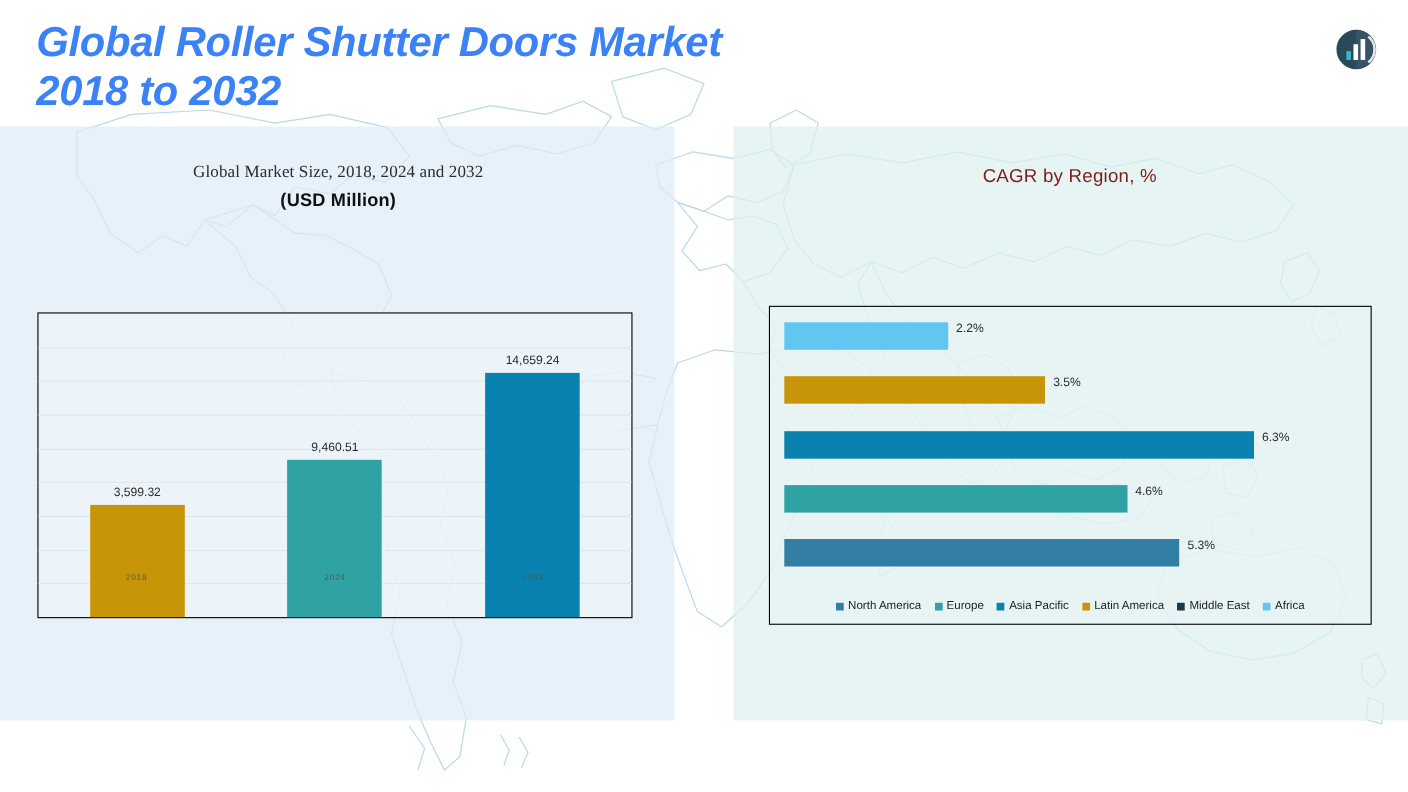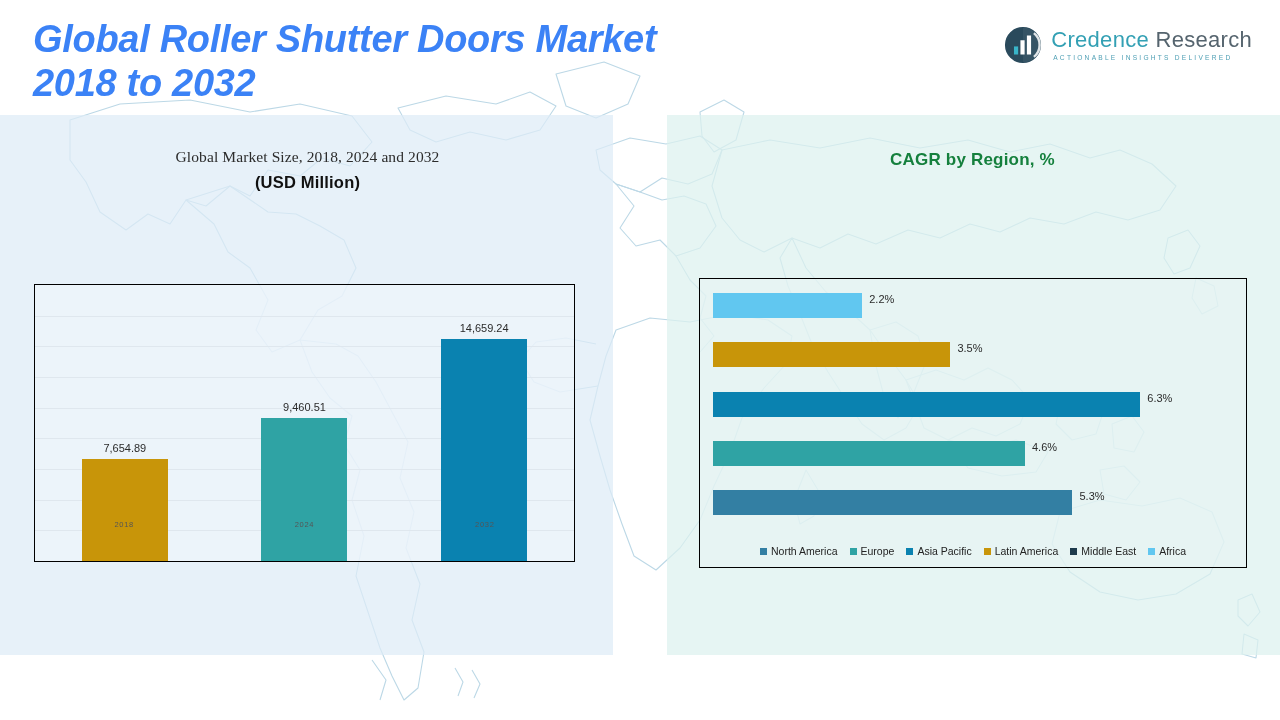--- a/index.html
+++ b/index.html
@@ -47,21 +47,21 @@
     margin-top:4px; margin-left:2px; text-transform:uppercase;
   }
 
   
   .chart-title-wrap { position:absolute; z-index:4; text-align:center; }
   #left-title-wrap  { left:90px;  top:148px; width:435px; }
   #right-title-wrap { left:700px; top:150px; width:545px; }
 
   .t-line1 { font-size:15.5px; color:#2c2c2c; letter-spacing:0.1px;font-family:Liberation Serif, serif; }
   .t-line2 { font-size:16.5px; color:#111; font-weight:bold; margin-top:7px; letter-spacing:0.2px; }
-  .t-bold  { font-size:17px; color:#15803d; font-weight:bold; letter-spacing:0.2px; }
+  .t-bold  { font-size:17px; color:#7f1d1d; font-weight:normal; letter-spacing:0.2px; }
 
   
   #vbar-box {
     position:absolute; left:34px; top:284px; width:541px; height:278px;
     border:1.6px solid #000;
     background:rgba(240,246,251,0.55);
     z-index:4;
   }
   #vbar-grid { position:absolute; inset:0; }
   #vbar-grid .gl {
@@ -168,27 +168,20 @@
   <div id="logo">
     <svg id="logo-mark" viewBox="0 0 40 40">
       <circle cx="20" cy="20" r="18.2" fill="#2a4a5c"></circle>
       <circle cx="20" cy="20" r="18.2" fill="none" stroke="#2a4a5c" stroke-width="1.6"></circle>
       <path d="M20 1.9 A18.1 18.1 0 0 1 20 38.1 Z" fill="#ffffff" opacity="0.06"></path>
       <rect x="10.5" y="21.5" width="4.4" height="8.5" fill="#39b5c9"></rect>
       <rect x="17.3" y="15.0" width="4.4" height="15.0" fill="#ffffff"></rect>
       <rect x="24.1" y="10.0" width="4.4" height="20.0" fill="#ffffff"></rect>
       <path d="M31.5 7.5 A16 16 0 0 1 31.5 32.5" fill="none" stroke="#ffffff" stroke-width="2.6" opacity="0.85"></path>
     </svg>
-    <div id="logo-text">
-      <div id="logo-name">
-        <span class="accent">Credence</span>
-        <span>Research</span>
-      </div>
-      <div id="logo-tagline">Actionable Insights Delivered</div>
-    </div>
   </div>
 </div>
 
 <div class="chart-title-wrap" id="left-title-wrap">
   <div class="t-line1">Global Market Size, 2018, 2024 and 2032</div>
   <div class="t-line2">(USD Million)</div>
 </div>
 
 <div id="vbar-box">
   <div id="vbar-grid">
@@ -196,21 +189,21 @@
       <div class="gl" style="top: 22.2222%;"></div>
       <div class="gl" style="top: 33.3333%;"></div>
       <div class="gl" style="top: 44.4444%;"></div>
       <div class="gl" style="top: 55.5556%;"></div>
       <div class="gl" style="top: 66.6667%;"></div>
       <div class="gl" style="top: 77.7778%;"></div>
       <div class="gl" style="top: 88.8889%;"></div>
     </div>
   <div id="vbar-plot">
       <div class="vbar-col">
-        <div class="vbar-val">7,654.89</div>
+        <div class="vbar-val">3,599.32</div>
         <div class="vbar-rect" style="height: 102.295px; background: rgb(200, 149, 9);"></div>
       </div>
       <div class="vbar-col">
         <div class="vbar-val">9,460.51</div>
         <div class="vbar-rect" style="height: 143.341px; background: rgb(47, 163, 164);"></div>
       </div>
       <div class="vbar-col">
         <div class="vbar-val">14,659.24</div>
         <div class="vbar-rect" style="height: 222.11px; background: rgb(10, 130, 176);"></div>
       </div>

